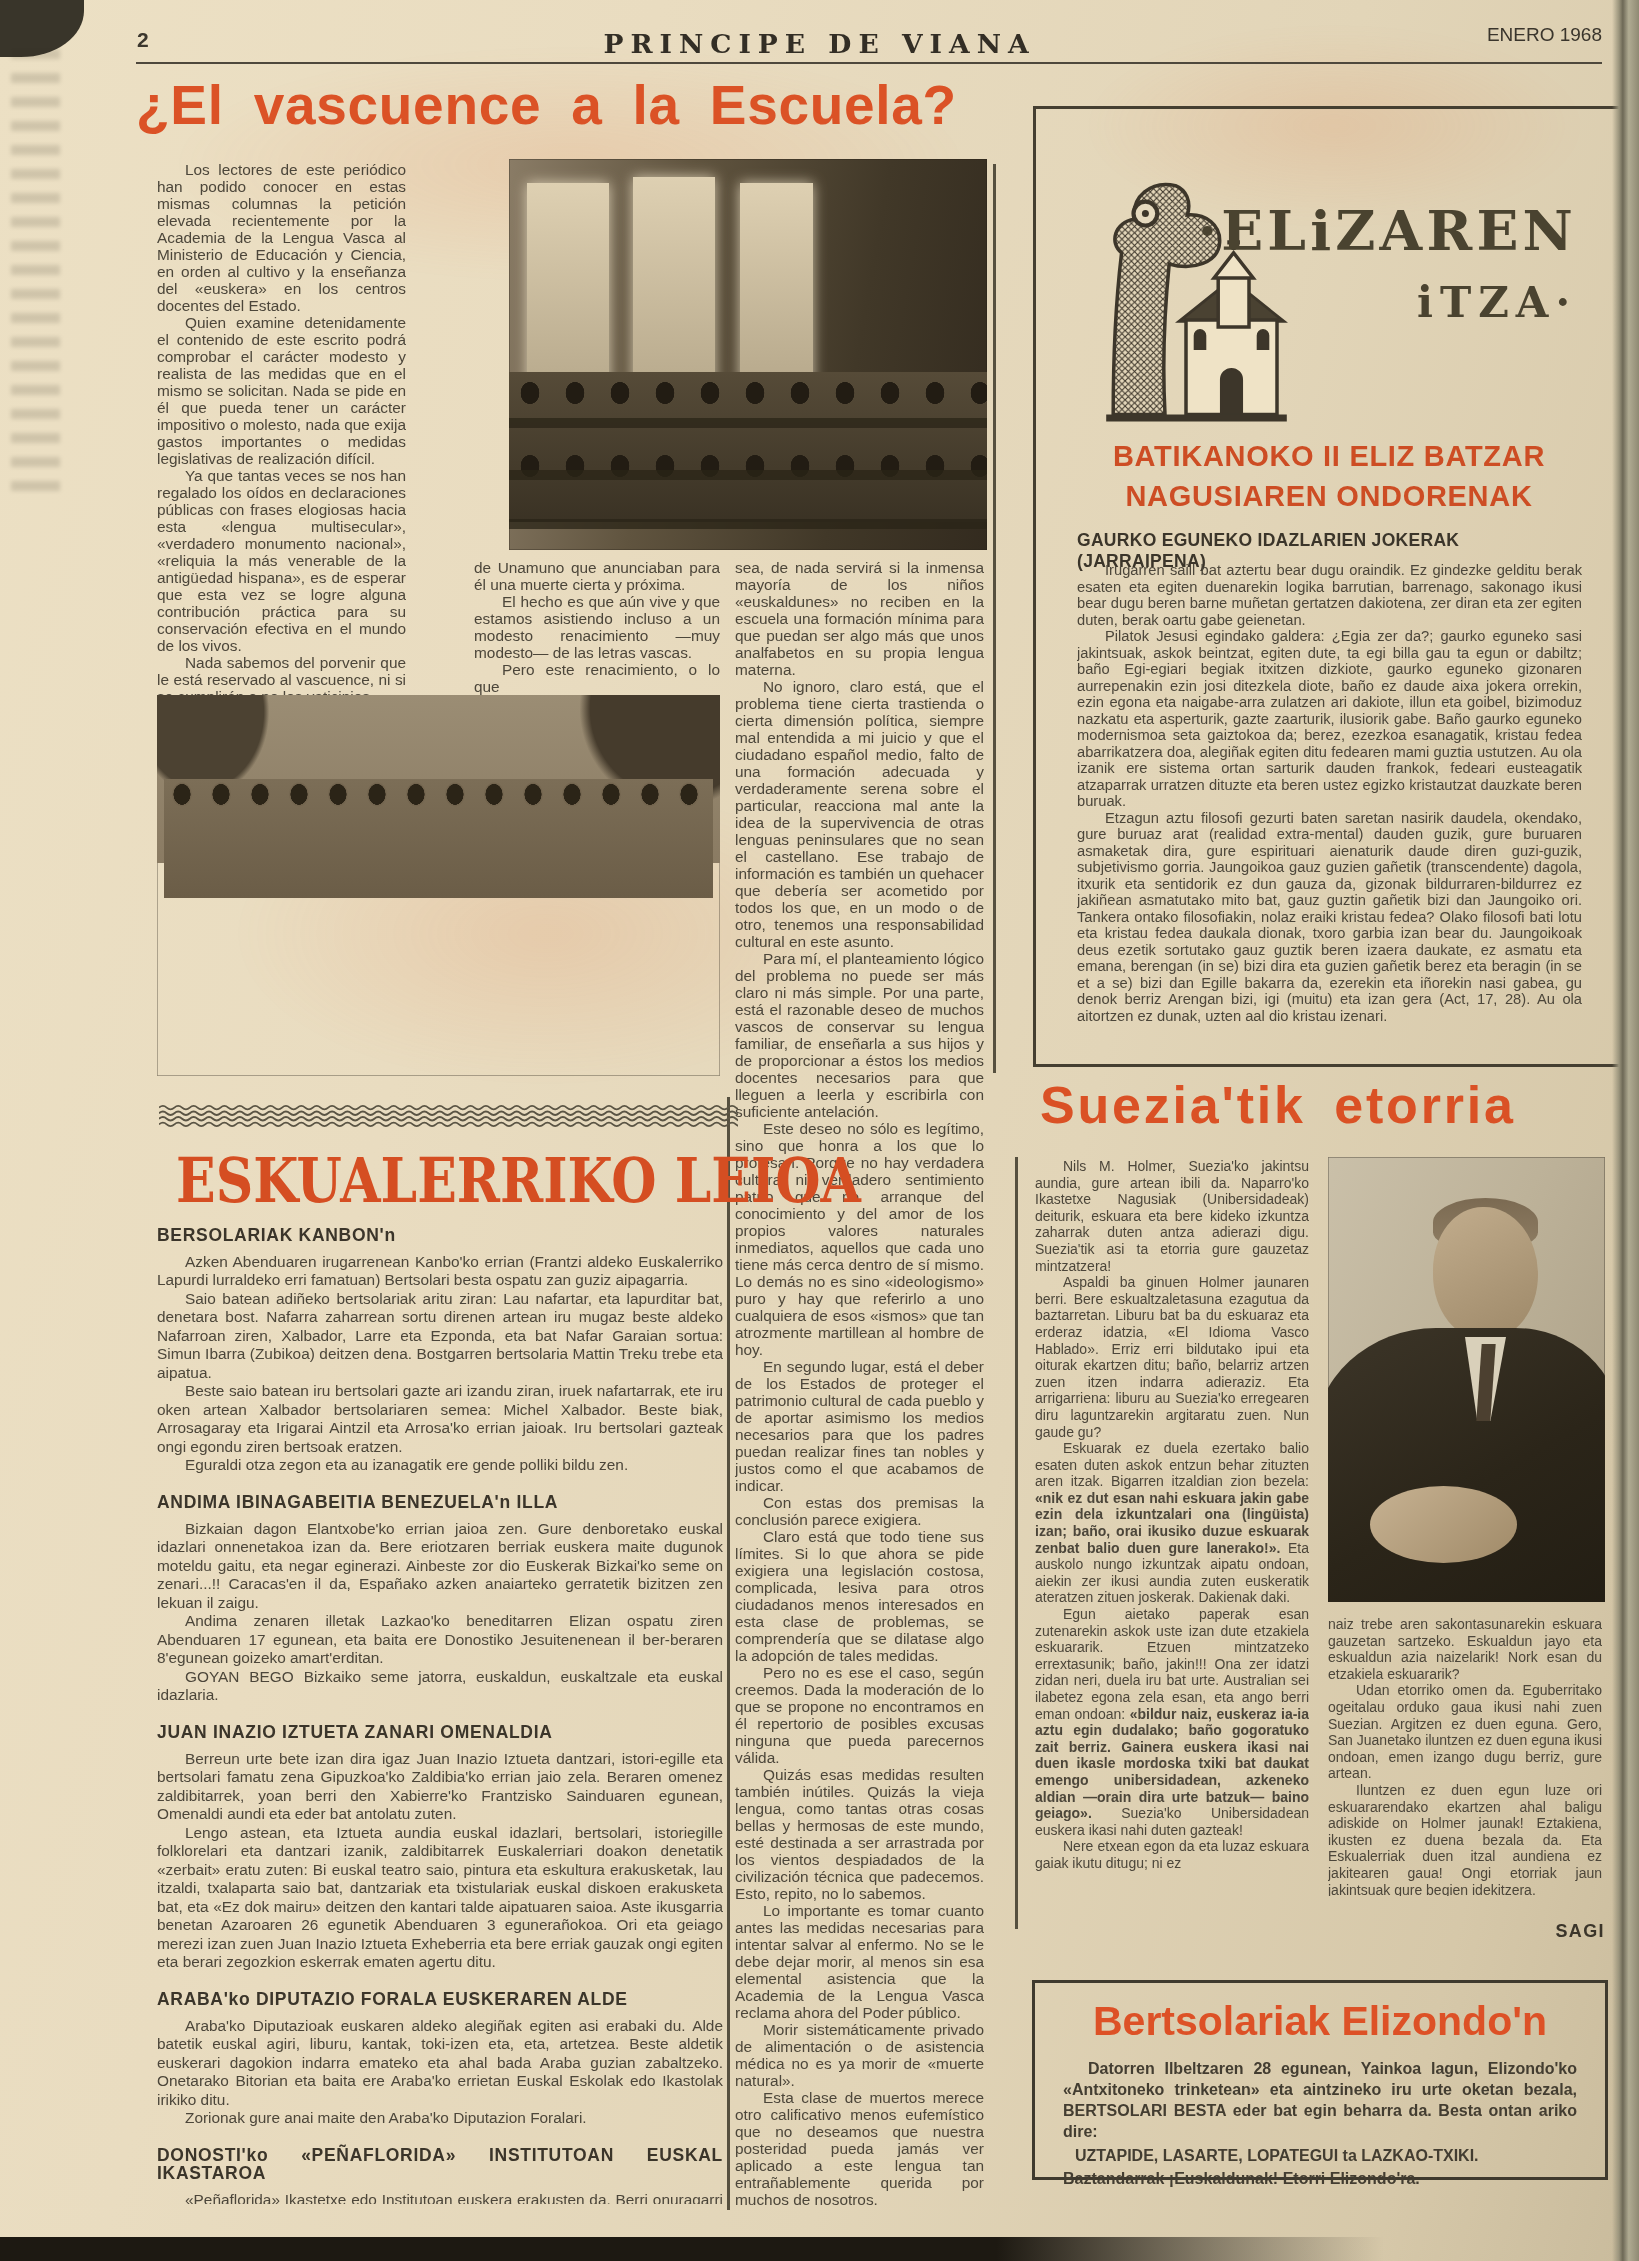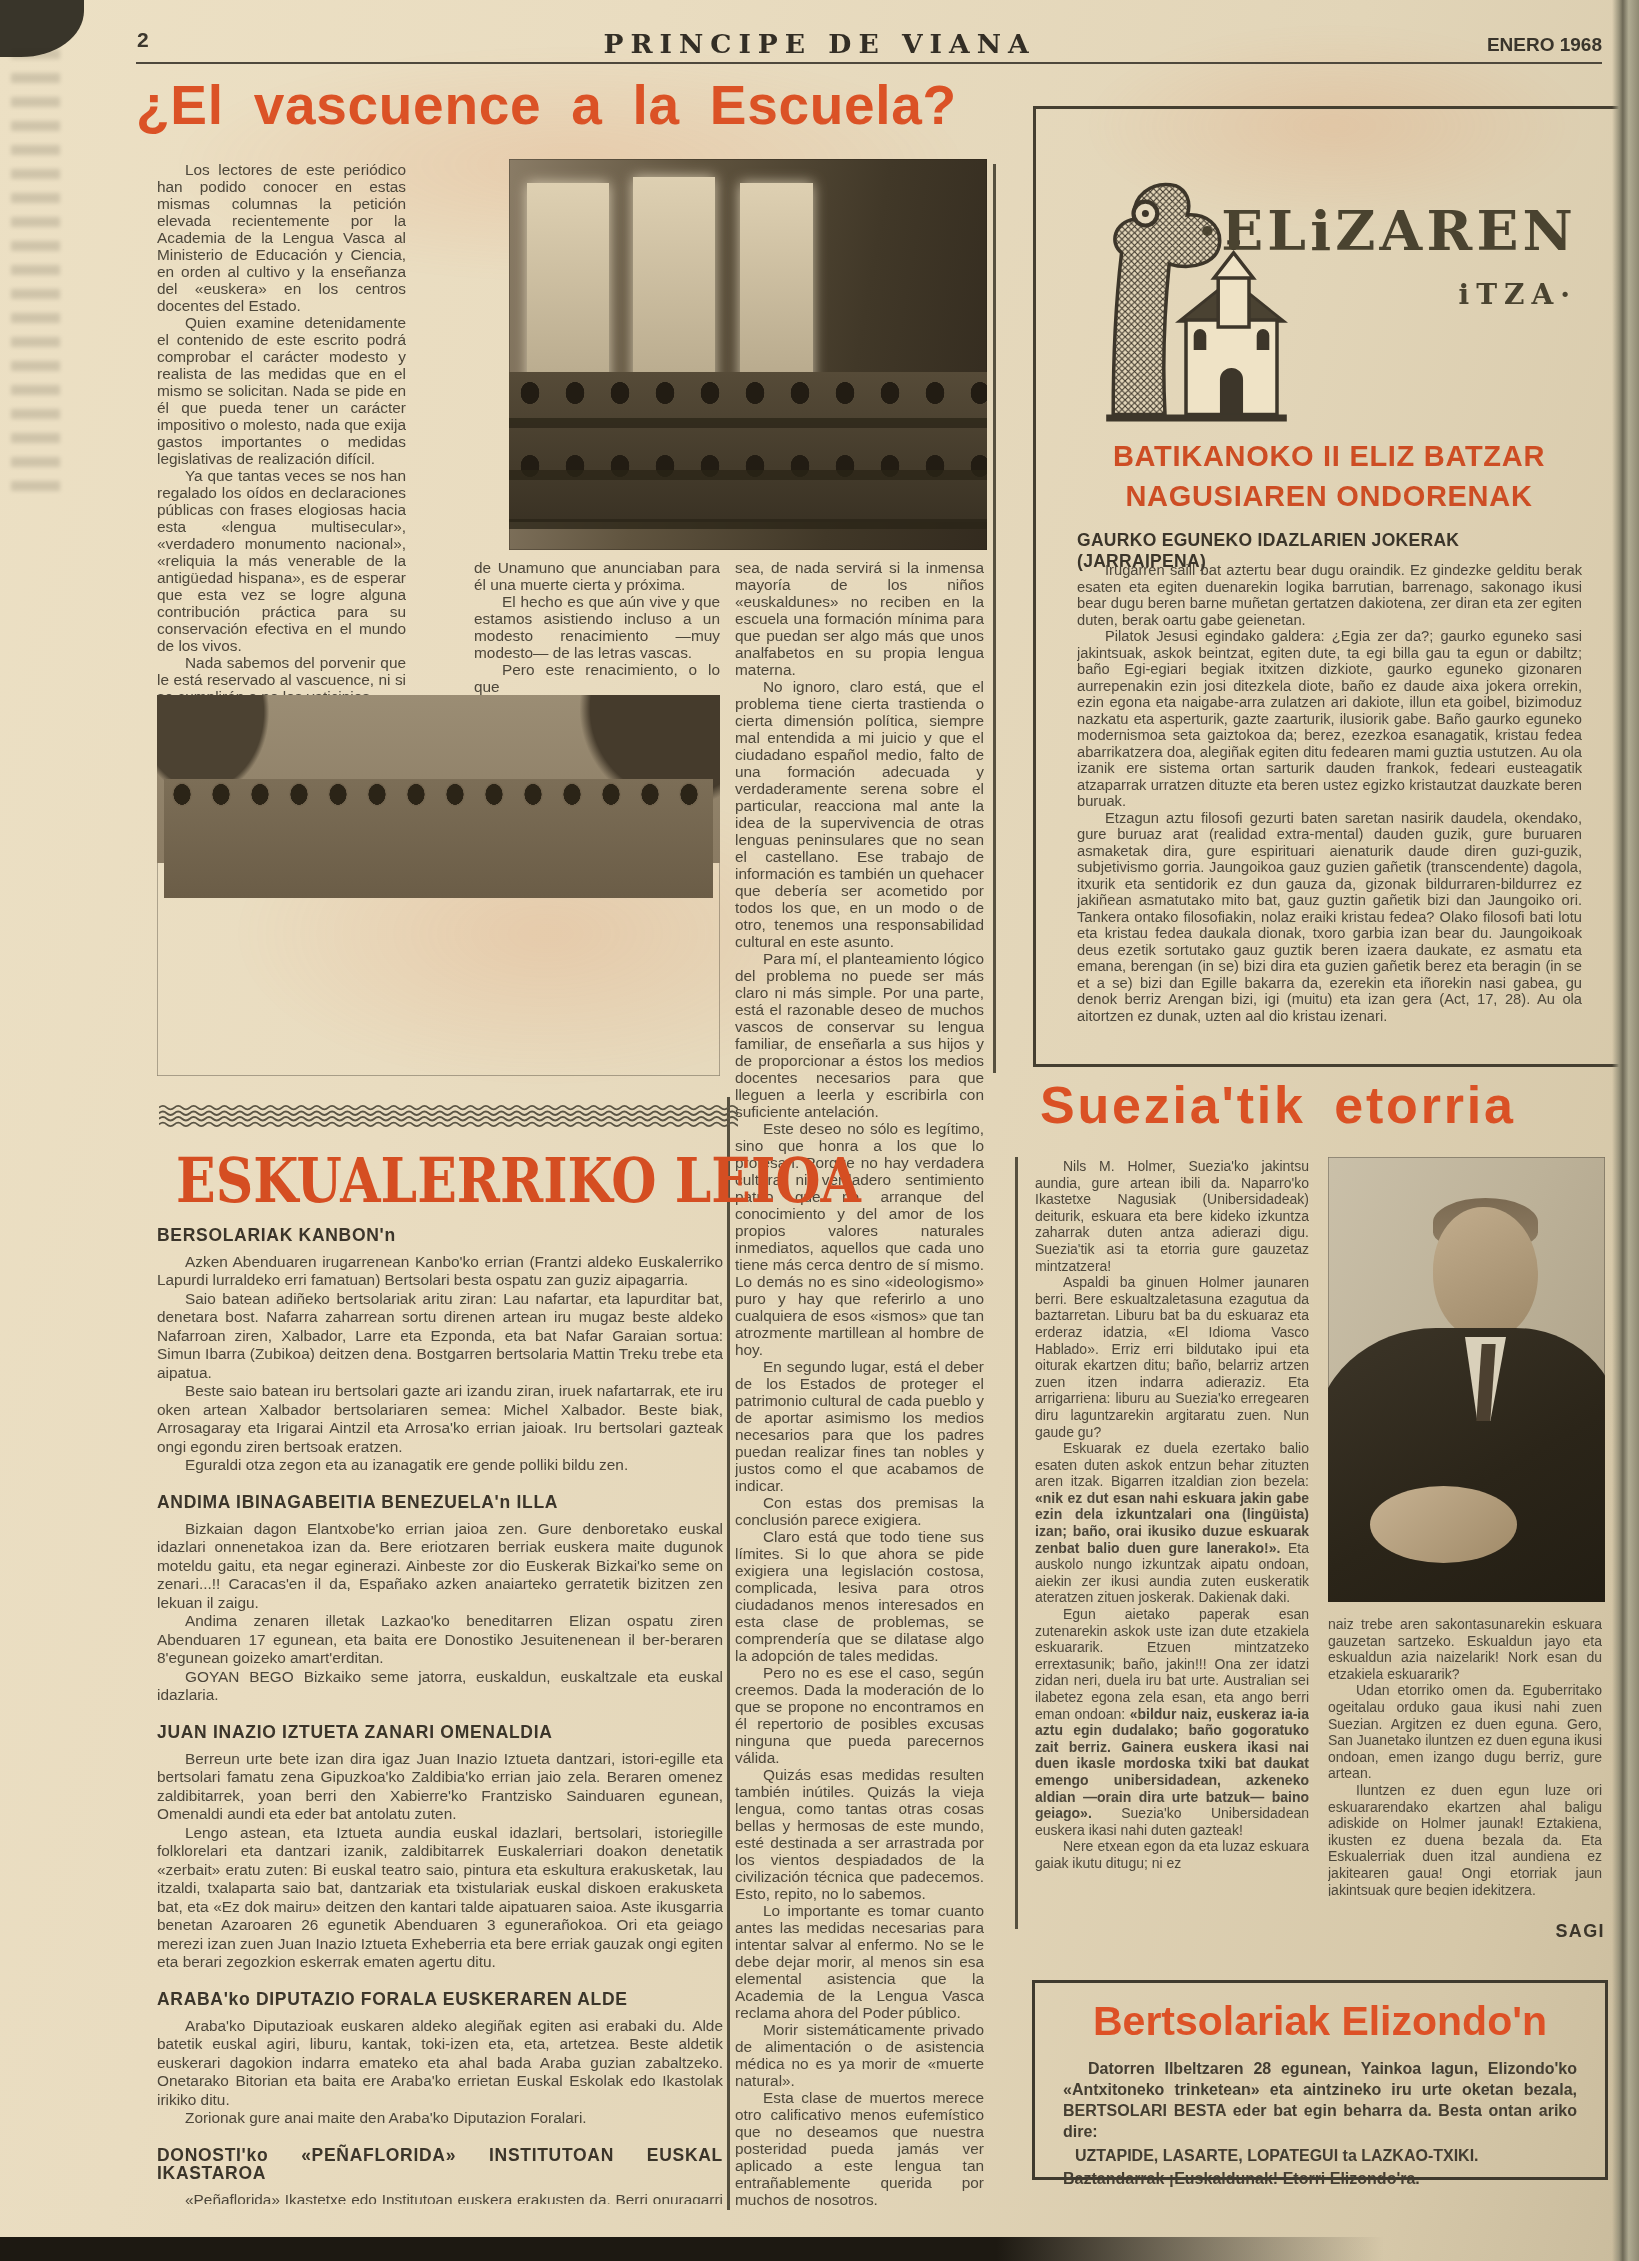--- a/index.html
+++ b/index.html
@@ -7,21 +7,21 @@
         background:linear-gradient(104deg,#ece0c4 0%,#e9dcc0 30%,#e2d5b8 62%,#d6c8a9 88%,#c9bb9c 100%);
         font-family:"Liberation Sans",sans-serif;color:#4a4336;}
   .abs{position:absolute;}
   .txt{color:#4c463a;text-align:justify;}
   .txt p{margin:0;text-indent:28px;}
   
   #page-number{left:137px;top:28px;font-size:21px;font-weight:bold;color:#3c372e;}
   #header-rule{left:136px;top:62px;width:1466px;height:2.1px;background:#4e483c;}
   #masthead{left:0;top:28px;width:1639px;text-align:center;font-family:"DejaVu Serif",serif;
             font-weight:bold;font-size:26.6px;letter-spacing:7px;color:#332e25;}
-  #issue-date{left:1392px;top:34px;width:210px;text-align:right;font-weight:bold;font-size:19px;color:#3a352c;}
+  #issue-date{left:1392px;top:24px;width:210px;text-align:right;font-weight:normal;font-size:19px;color:#3a352c;}
   
   #headline{left:136px;top:73px;width:874px;font-size:55px;font-weight:bold;color:#db5226;
             letter-spacing:0.7px;word-spacing:14px;white-space:nowrap;}
   
   .spanish{font-size:15.4px;line-height:17px;}
   #col1{left:157px;top:161px;width:249px;height:552px;overflow:hidden;}
   #col2{left:474px;top:559px;width:246px;height:143px;overflow:hidden;}
   #col3{left:735px;top:559px;width:249px;height:1650px;overflow:hidden;}
   
   .photo{box-shadow:0 0 0 0.7px rgba(40,34,24,.45) inset;}
@@ -73,21 +73,21 @@
   #esk-title{left:176px;top:1144px;width:566px;font-family:"DejaVu Serif",serif;font-weight:bold;
              font-size:52px;color:#d54e22;transform:scaleY(1.18);transform-origin:top left;
              letter-spacing:0px;white-space:nowrap;}
   #basque-left{left:157px;top:1225px;width:566px;height:979px;overflow:hidden;font-size:15.4px;line-height:18.5px;}
   #basque-left h3{margin:18px 0 8.4px 0;font-size:17.5px;letter-spacing:0.7px;color:#3b352a;text-indent:0;}
   #basque-left h3:first-child{margin-top:1px;}
   
   #eliza-box{left:1033px;top:106px;width:586px;height:955px;border:3.5px solid #453f31;}
   #eliza-logo1{right:45px;top:89px;font-family:"DejaVu Serif",serif;font-weight:bold;font-size:55px;
                letter-spacing:4.2px;color:#4a4330;}
-  #eliza-logo2{right:45px;top:169px;font-family:"DejaVu Serif",serif;font-weight:bold;font-size:28px;
+  #eliza-logo2{right:45px;top:169px;font-family:"DejaVu Serif",serif;font-weight:bold;font-size:42px;
                letter-spacing:7px;color:#4a4330;}
   #ornament{left:45px;top:64px;}
   #batikanoko{left:0;top:327px;width:100%;text-align:center;font-weight:bold;font-size:29px;
               line-height:40px;color:#cd4d24;letter-spacing:0.7px;}
   #gaurko-heading{left:41px;top:421px;width:510px;font-weight:bold;font-size:17.5px;color:#3b352a;letter-spacing:0.3px;}
   #gaurko-text{left:41px;top:453px;width:505px;height:470px;overflow:hidden;font-size:14.7px;line-height:16.5px;}
   
   #suezia-headline{left:1040px;top:1075px;width:587px;font-size:52px;font-weight:bold;color:#da5125;
                    letter-spacing:2.8px;word-spacing:11.2px;white-space:nowrap;}
   .suezia-col{width:274px;font-size:14px;line-height:16.6px;}

